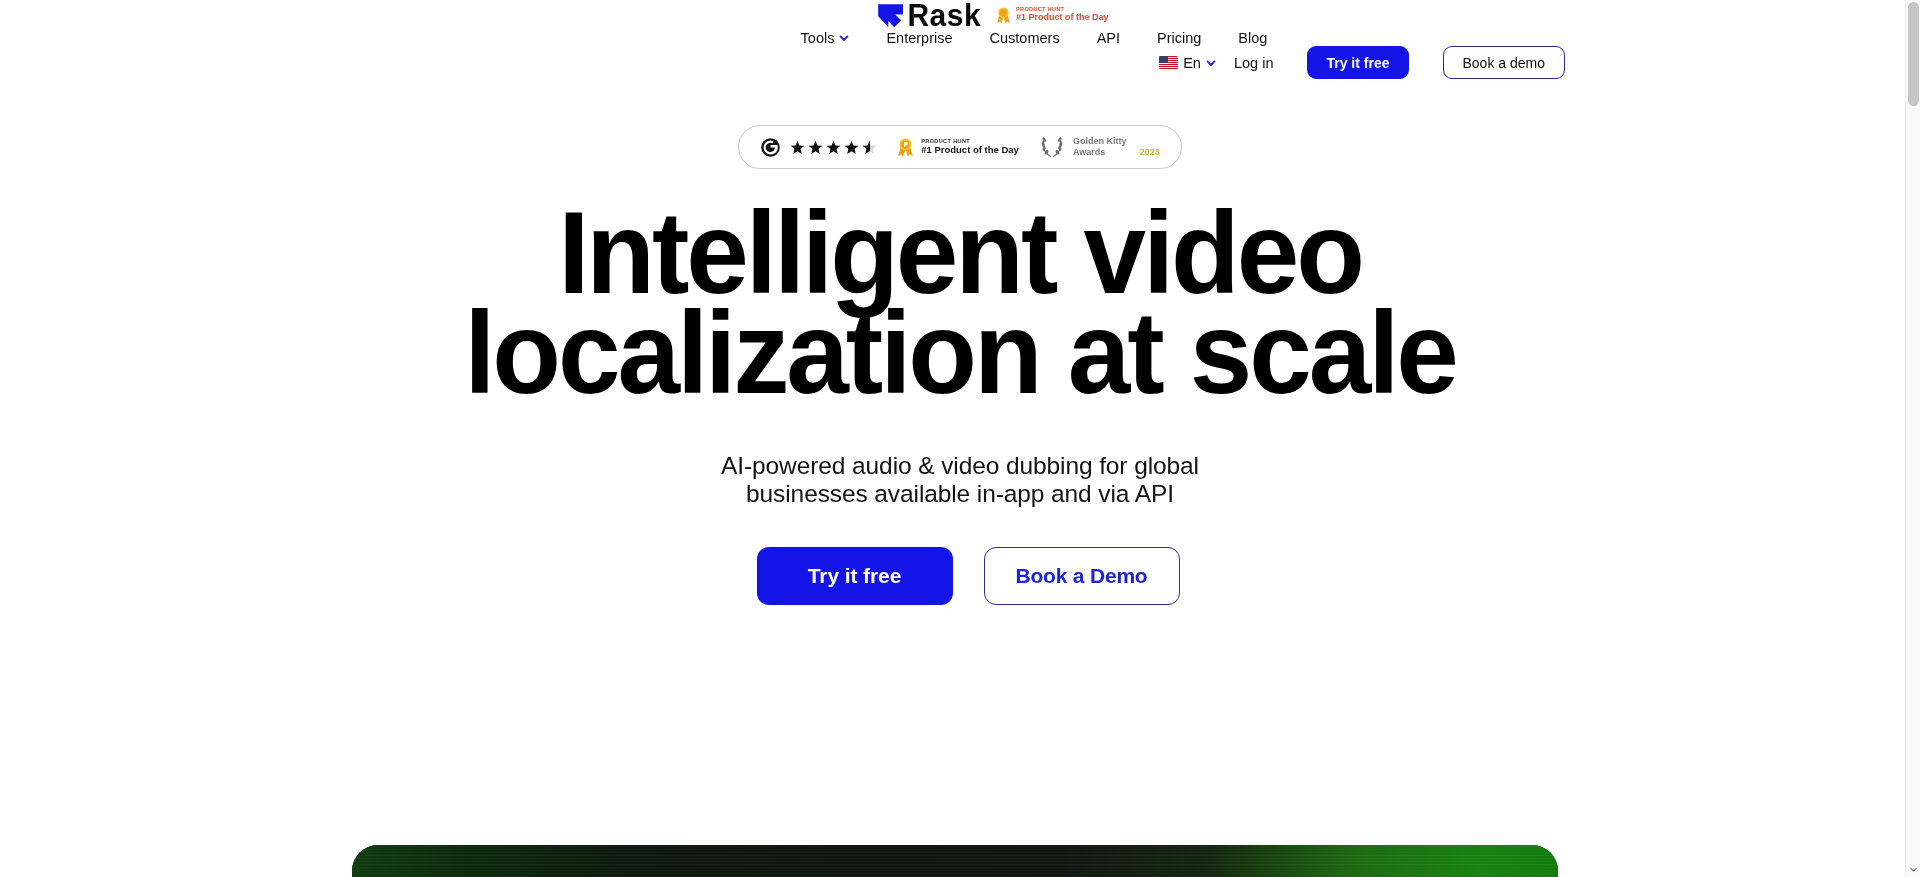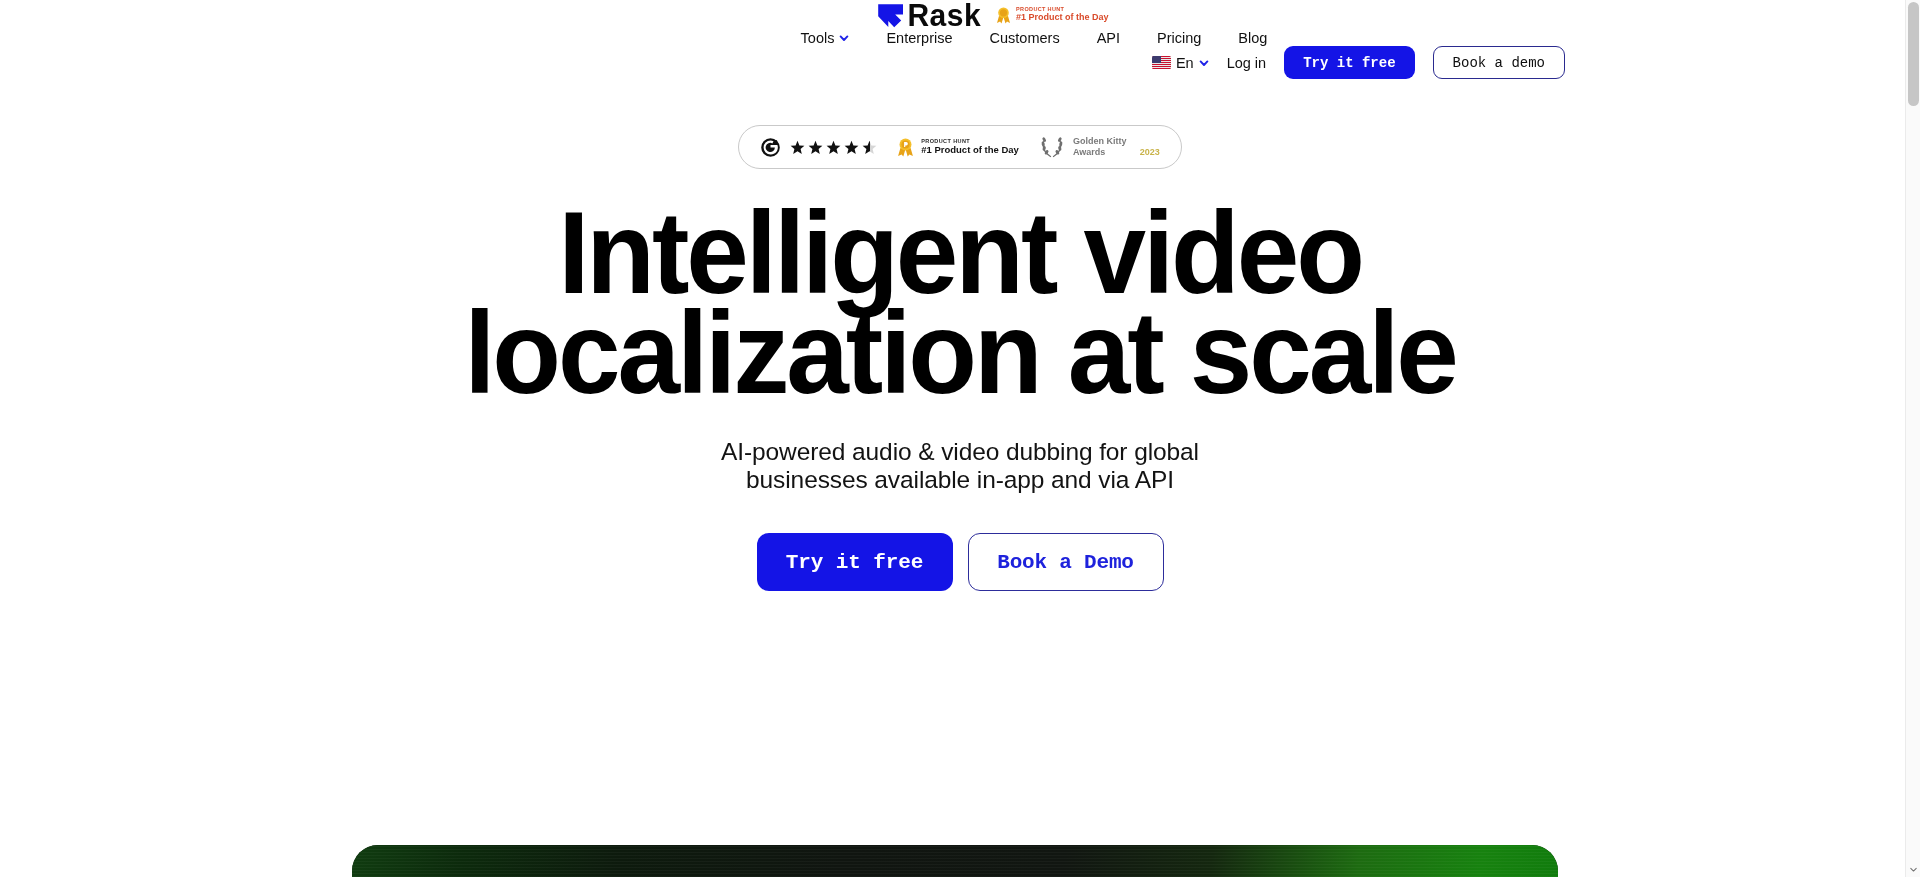--- a/index.html
+++ b/index.html
@@ -143,29 +143,30 @@
     overflow: hidden;
   }
   .login-link {
     font-size: 14.5px;
     color: #111;
     text-decoration: none;
     cursor: pointer;
     white-space: nowrap;
   }
   .btn {
-    font-family: Liberation Mono, monospace;
+    font-family: Liberation Sans, sans-serif;
     font-size: 14px;
     font-weight: 700;
     border-radius: 9px;
     cursor: pointer;
     white-space: nowrap;
     display: inline-flex;
     align-items: center;
     justify-content: center;
+    margin-left: 16px;
   }
   .btn-primary-sm {
     background: #1414e6;
     color: #fff;
     border: none;
     padding: 0 19px;
     height: 33px;
   }
   .btn-outline-sm {
     background: #fff;
@@ -252,21 +253,21 @@
     line-height: 0.86;
     letter-spacing: -3.2px;
     color: #000;
     font-stretch: condensed;
     transform: scaleX(0.97);
   }
   .headline-line { display: block; white-space: nowrap; }
 
   
   .subhead {
-    margin-top: 34px;
+    margin-top: 48px;
     font-size: 24.5px;
     font-weight: 400;
     line-height: 1.18;
     color: #131313;
     letter-spacing: -0.1px;
   }
   .subhead-line { display: block; }
 
   
   .cta-row {

